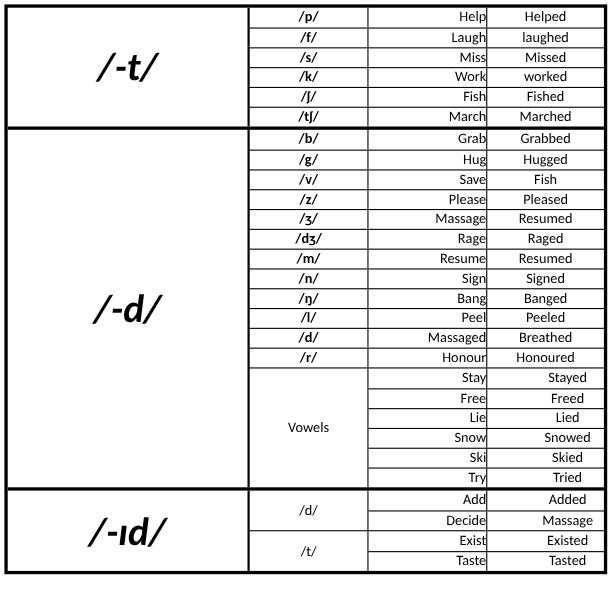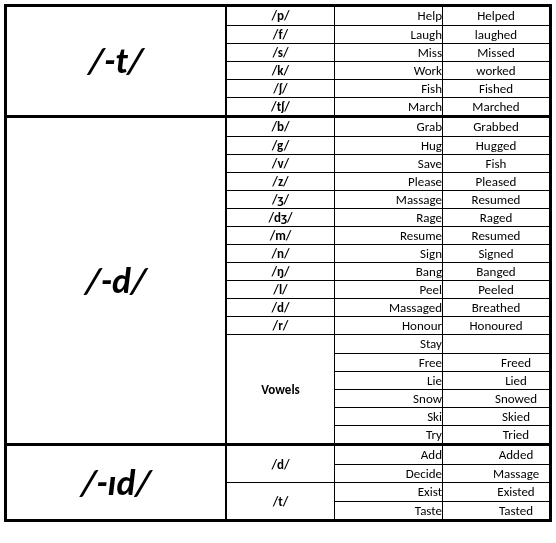--- a/index.html
+++ b/index.html
@@ -55,21 +55,21 @@
     flex: 1;
     font-family: Calibri, Arial, sans-serif;
   }
   
   .group { display: flex; }
   .group + .group { border-top: 1px solid #000; }
   .row + .group { border-top: 1px solid #000; }
   .group .sound {
     flex: 0 0 108px;
     border-right: 1px solid #000;
-    font-weight: 700;
+    font-weight: 400;
     display: flex;
     align-items: center;
     justify-content: center;
     font-family: Calibri, Arial, sans-serif;
     font-size: 13px;
   }
   .group .subrows { flex: 1; }
   .subrow {
     display: flex;
     height: 18px;
@@ -187,20 +187,21 @@
       <div class="row">
         <div class="sound">/r/</div>
         <div class="base">Honour</div>
         <div class="past">Honoured</div>
       </div>
       <div class="group">
         <div class="sound">Vowels</div>
         <div class="subrows">
           <div class="subrow">
             <div class="base">Stay</div>
+            <div class="past">Stayed</div>
           </div>
           <div class="subrow">
             <div class="base">Free</div>
             <div class="past">Freed</div>
           </div>
           <div class="subrow">
             <div class="base">Lie</div>
             <div class="past">Lied</div>
           </div>
           <div class="subrow">

